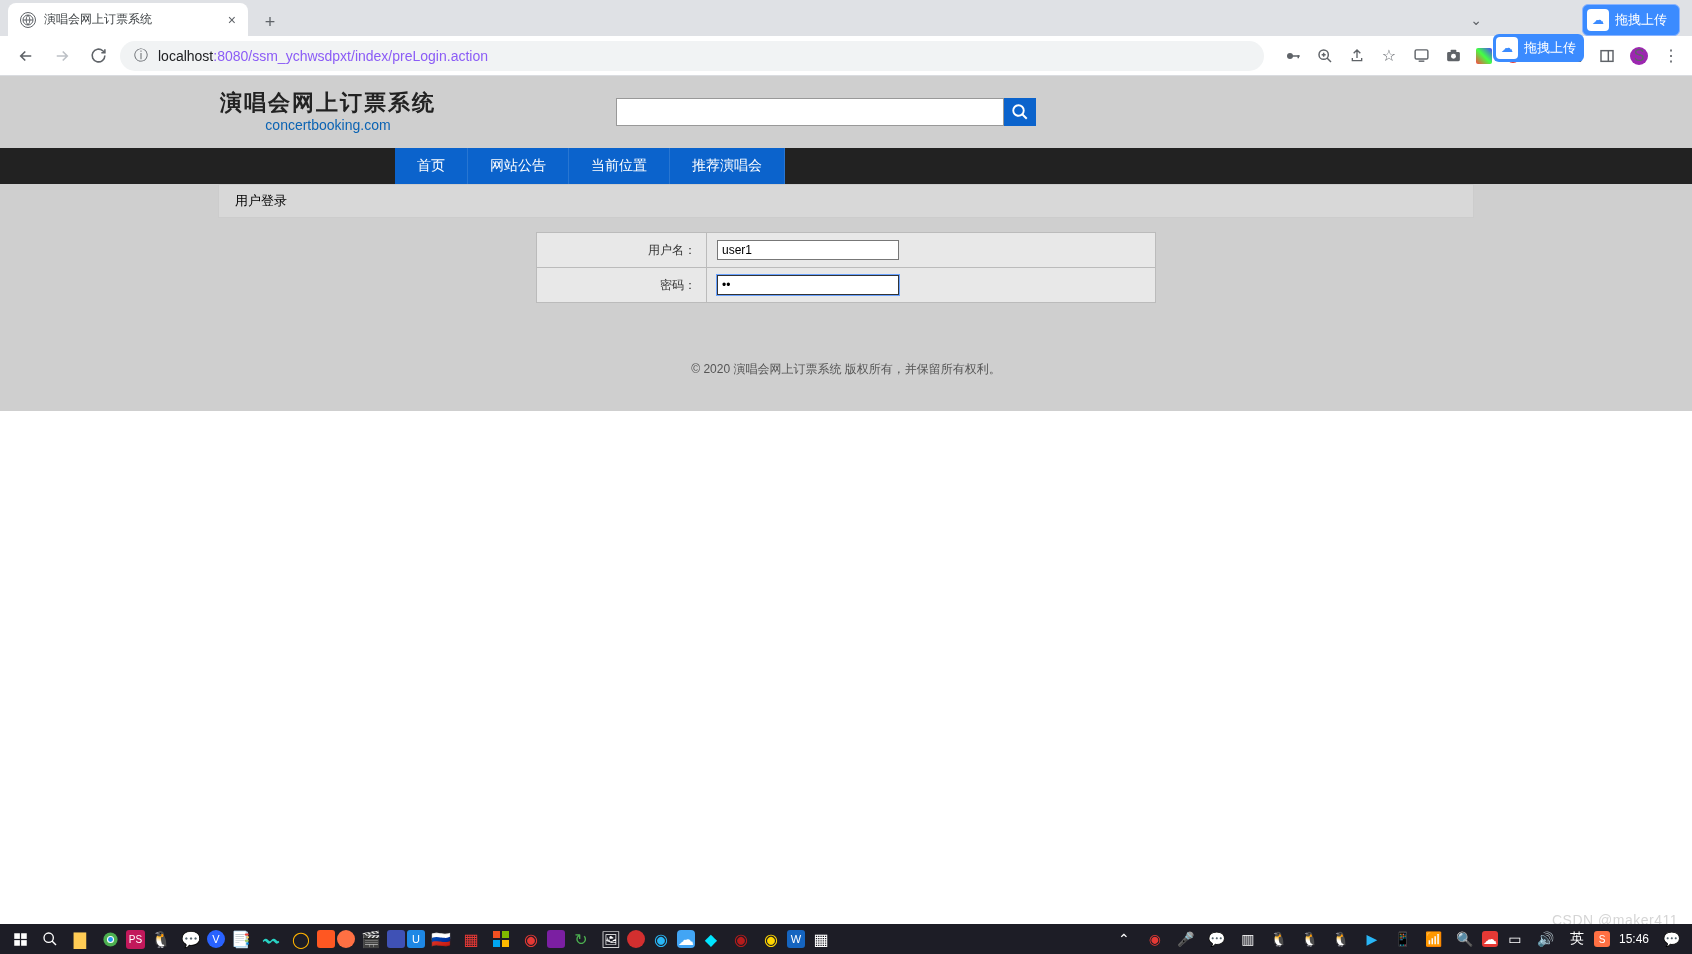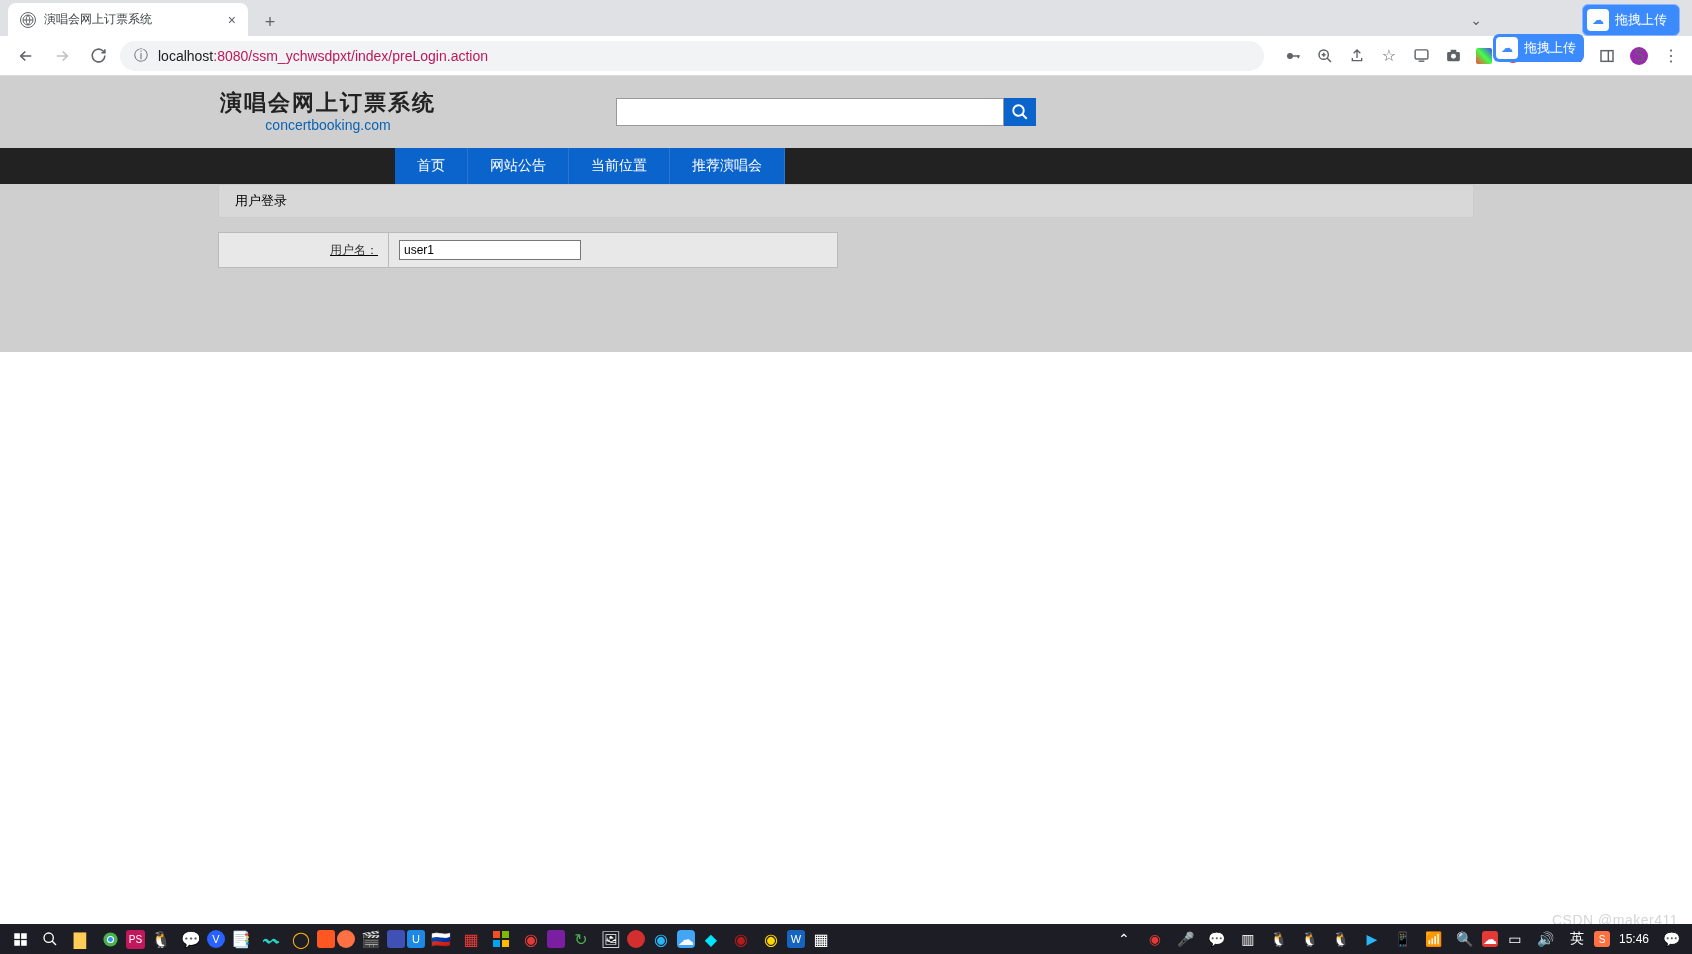--- a/index.html
+++ b/index.html
@@ -12,21 +12,21 @@
 .tab .favicon{width:16px;height:16px;border:1.5px solid #5f6368;border-radius:50%;display:inline-flex;align-items:center;justify-content:center;font-size:9px;color:#5f6368;}
 .tab-title{flex:1;font-size:12px;color:#3c4043;white-space:nowrap;overflow:hidden;}
 .tab-close{font-size:14px;color:#5f6368;cursor:pointer;}
 .new-tab{width:28px;height:28px;display:flex;align-items:center;justify-content:center;color:#5f6368;font-size:18px;margin-left:8px;cursor:pointer;}
 .tab-chev{position:absolute;right:210px;top:12px;color:#5f6368;font-size:14px;}
 .addr-row{height:40px;background:#fff;display:flex;align-items:center;padding:0 12px;gap:8px;border-bottom:1px solid #dadce0;}
 .nav-btn{width:28px;height:28px;display:flex;align-items:center;justify-content:center;color:#5f6368;border-radius:50%;}
 .nav-btn.disabled{color:#bdc1c6;}
 .addr-bar{flex:1;height:30px;background:#f1f3f4;border-radius:15px;display:flex;align-items:center;padding:0 14px;gap:10px;color:#5f6368;font-size:14px;}
 .addr-text{color:#202124;}
-.addr-host-dim{color:#be185d;}
+.addr-host-dim{color:#8b5cf6;}
 .chrome-icons{display:flex;align-items:center;gap:14px;margin-left:12px;}
 .chrome-icons span{width:18px;height:18px;display:inline-flex;align-items:center;justify-content:center;color:#5f6368;font-size:16px;}
 .avatar{width:26px;height:26px;border-radius:50%;background:#9c27b0;color:#fff;display:inline-flex;align-items:center;justify-content:center;font-size:13px;}
 .kebab{font-size:18px;color:#5f6368;}
 
 
 .baidu-btn{position:absolute;background:#3b8bff;color:#fff;display:flex;align-items:center;gap:6px;border-radius:6px;font-size:13px;z-index:50;cursor:pointer;}
 .baidu-btn .cloud{width:22px;height:22px;background:#fff;border-radius:4px;display:inline-flex;align-items:center;justify-content:center;color:#3b8bff;font-size:12px;}
 .baidu-btn.top{top:4px;right:12px;padding:4px 12px 4px 4px;border:1.5px solid #8ab4ff;}
 .baidu-btn.second{top:34px;right:108px;padding:3px 8px 3px 3px;}
@@ -43,21 +43,21 @@
 .search-wrap{margin-left:180px;display:flex;}
 .search-wrap input{width:388px;height:28px;border:1px solid #999;padding:0 6px;font-size:13px;}
 .search-btn{width:32px;height:28px;background:#0b63cc;display:flex;align-items:center;justify-content:center;color:#fff;}
 .navbar{height:36px;background:#222;display:flex;padding-left:395px;}
 .navbar a{height:36px;display:flex;align-items:center;padding:0 22px;color:#fff;text-decoration:none;font-size:14px;border-right:1px solid rgba(255,255,255,0.12);}
 .navbar a.active,.navbar a{background:#0b63cc;}
 .content{padding:0 218px;}
 .breadcrumb{padding:34px 0 14px;font-size:13px;color:#444;}
 .breadcrumb a{color:#444;text-decoration:none;}
 .panel-title{background:#d8d8d8;height:34px;display:flex;align-items:center;padding:0 16px;border:1px solid #ccc;font-size:13px;}
-.form-wrap{display:flex;justify-content:flex-start;padding:14px 0;text-decoration:underline;}
+.form-wrap{display:flex;justify-content:center;padding:14px 0;}
 .form-table{border-collapse:collapse;width:620px;}
 .form-table td{border:1px solid #bbb;padding:7px 10px;background:#e8e8e8;font-size:12px;}
 .form-table td.lbl{width:170px;text-align:right;color:#333;background:#e8e8e8;}
 .form-table input[type=text],.form-table input[type=password]{width:182px;height:20px;border:1px solid #777;padding:0 4px;font-size:12px;}
 .form-table input[type=password]{border:1px solid #333;outline:1px solid #6aa2ff;}
 .submit-row td{text-align:center;}
 .submit-btn{padding:2px 14px;font-size:12px;background:#efefef;border:1px solid #999;border-radius:3px;}
 .footer{padding:40px 0 30px;font-size:12px;text-align:center;color:#555;line-height:2;}
 .footer a{color:#555;text-decoration:none;}
 .page-bottom{background:#fff;height:340px;}
@@ -211,25 +211,30 @@
 
     <div class="panel-title">用户登录</div>
 
     <div class="form-wrap">
       <table class="form-table">
         <tbody>
             <tr>
           <td class="lbl">用户名：</td>
           <td><input type="text" value="user1" style=""></td>
         </tr>
+        <tr>
+          <td class="lbl">密码：</td>
+          <td><input type="password" value="••" style=""></td>
+        </tr>
       </tbody>
         </table>
     </div>
 
     <div class="footer">
+      <div>© 2020 演唱会网上订票系统 版权所有，并保留所有权利。</div>
     </div>
   </div>
 </div>
 <div class="page-bottom"></div>
 
 <div class="watermark">CSDN @maker411</div>
 
 <div class="taskbar">
   <div class="tb-left">
     <span class="tb-item win">

